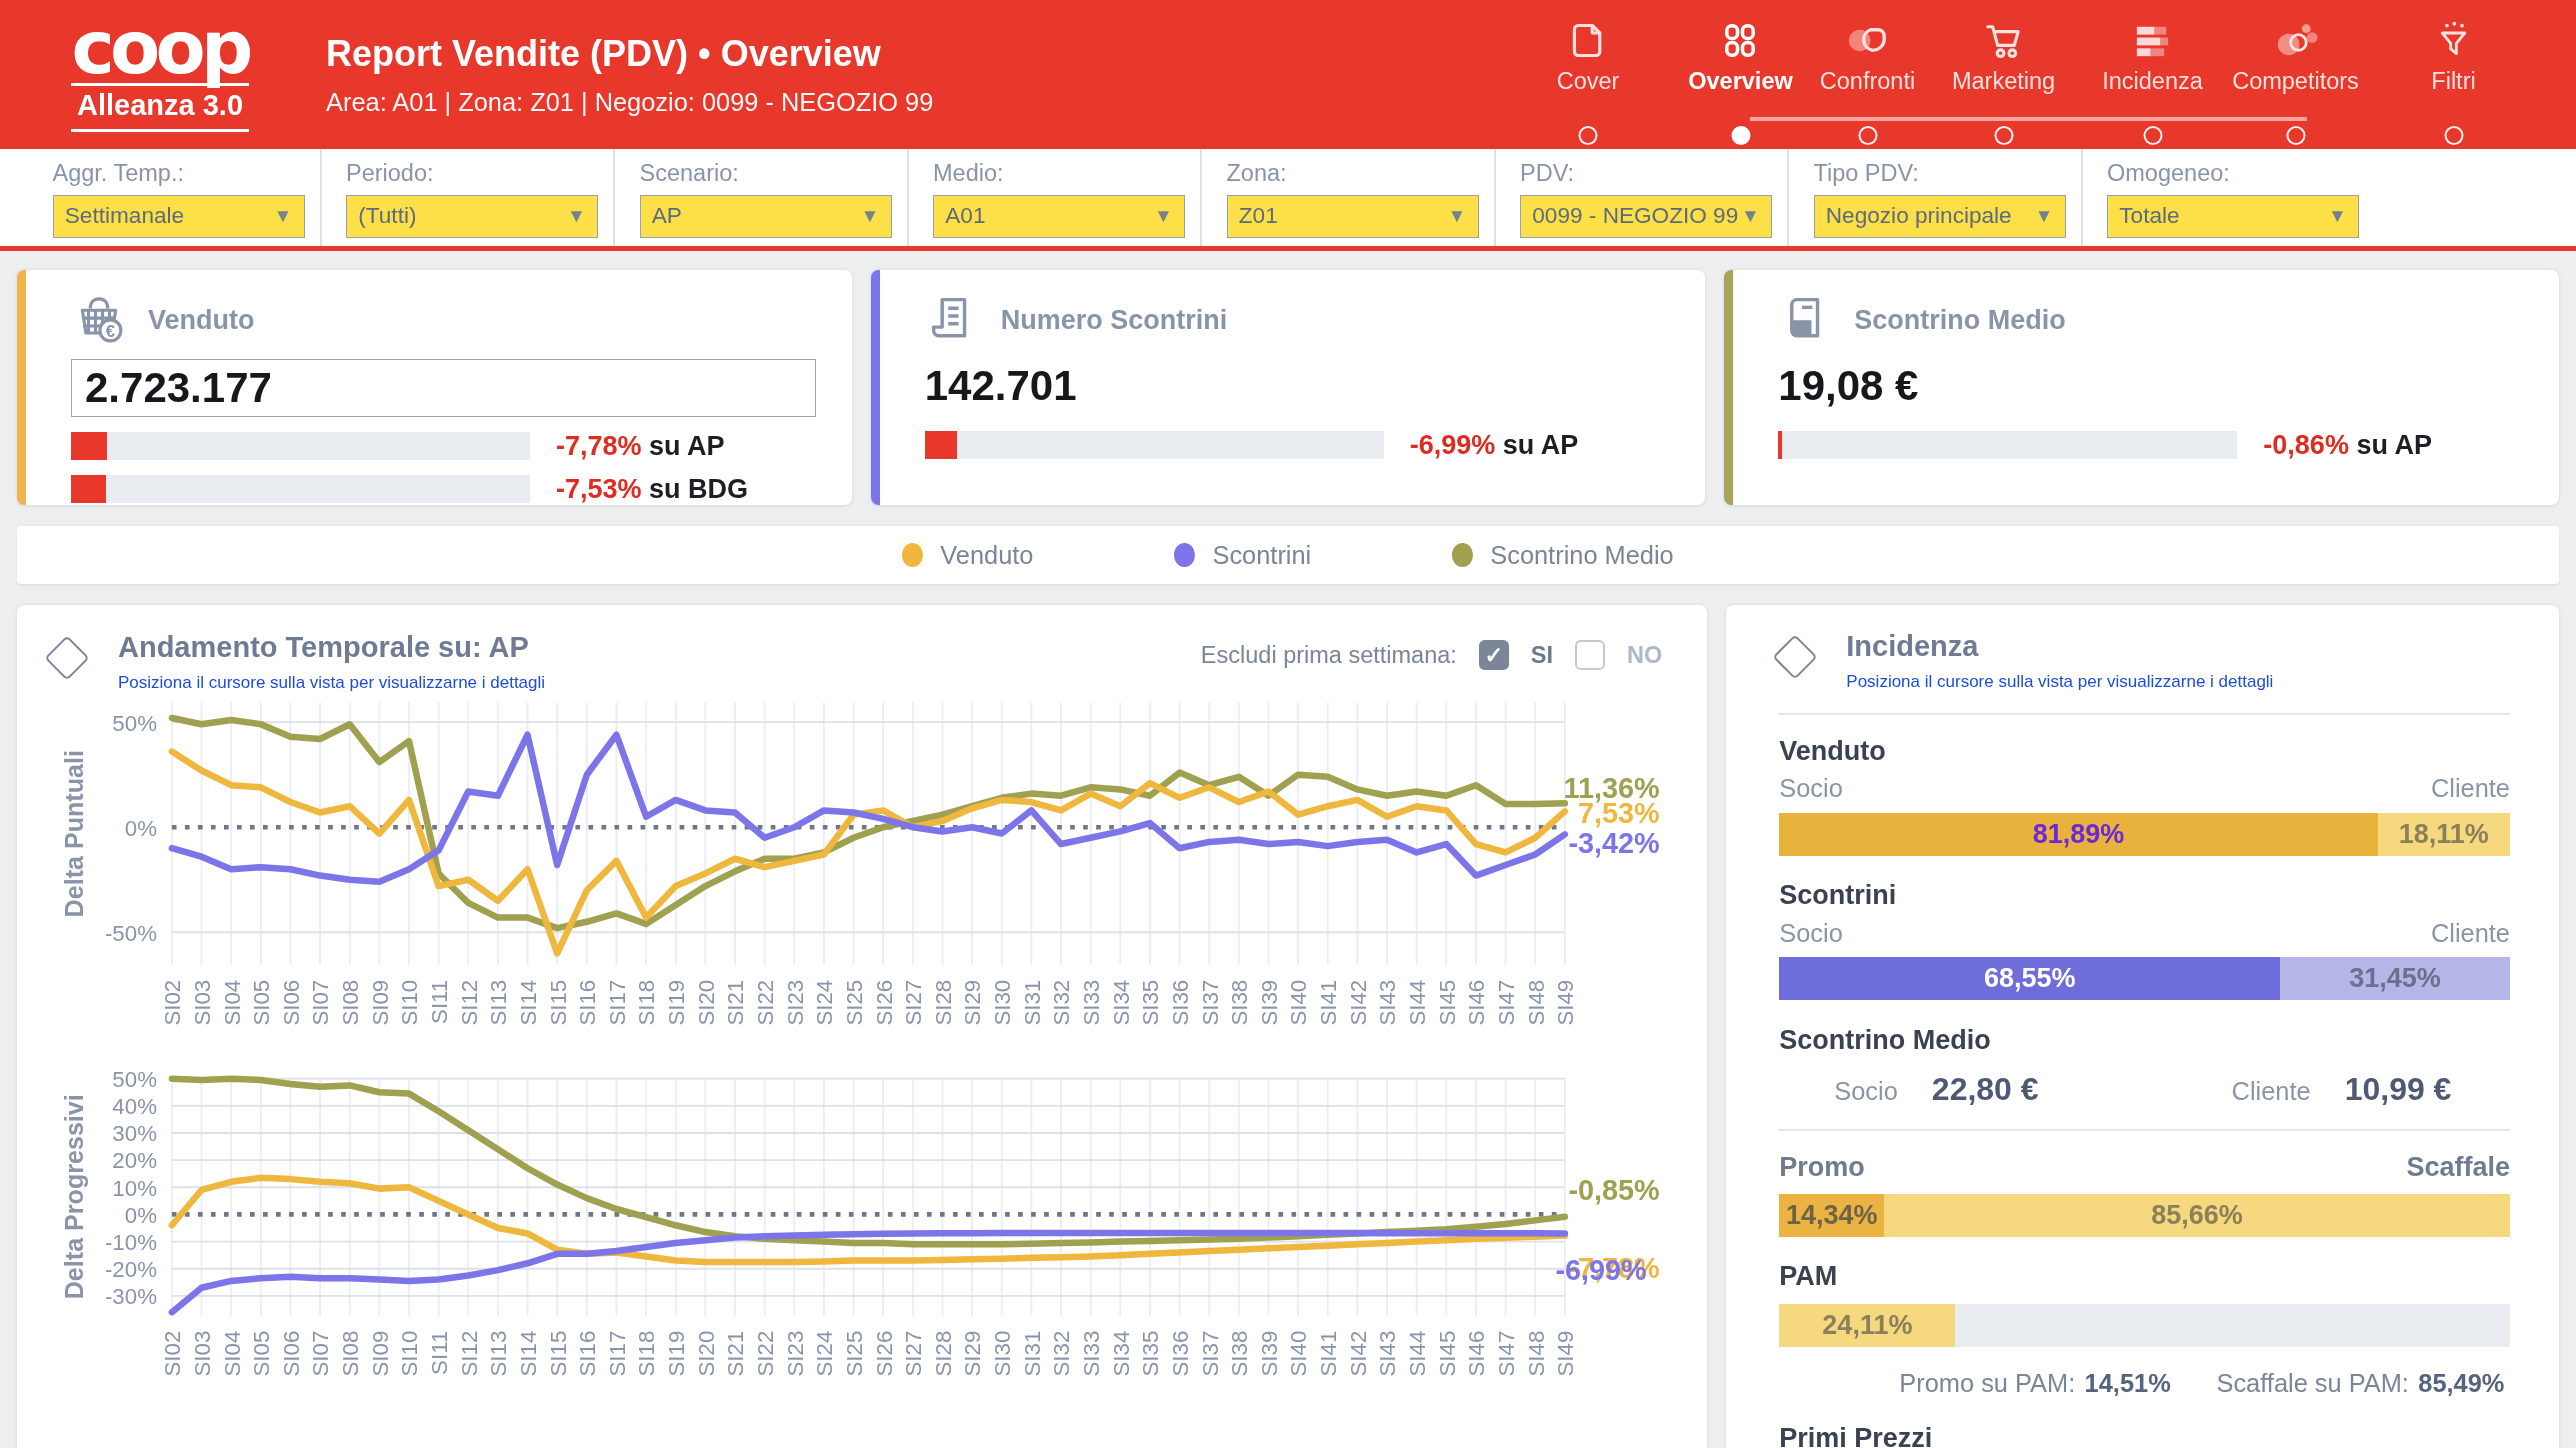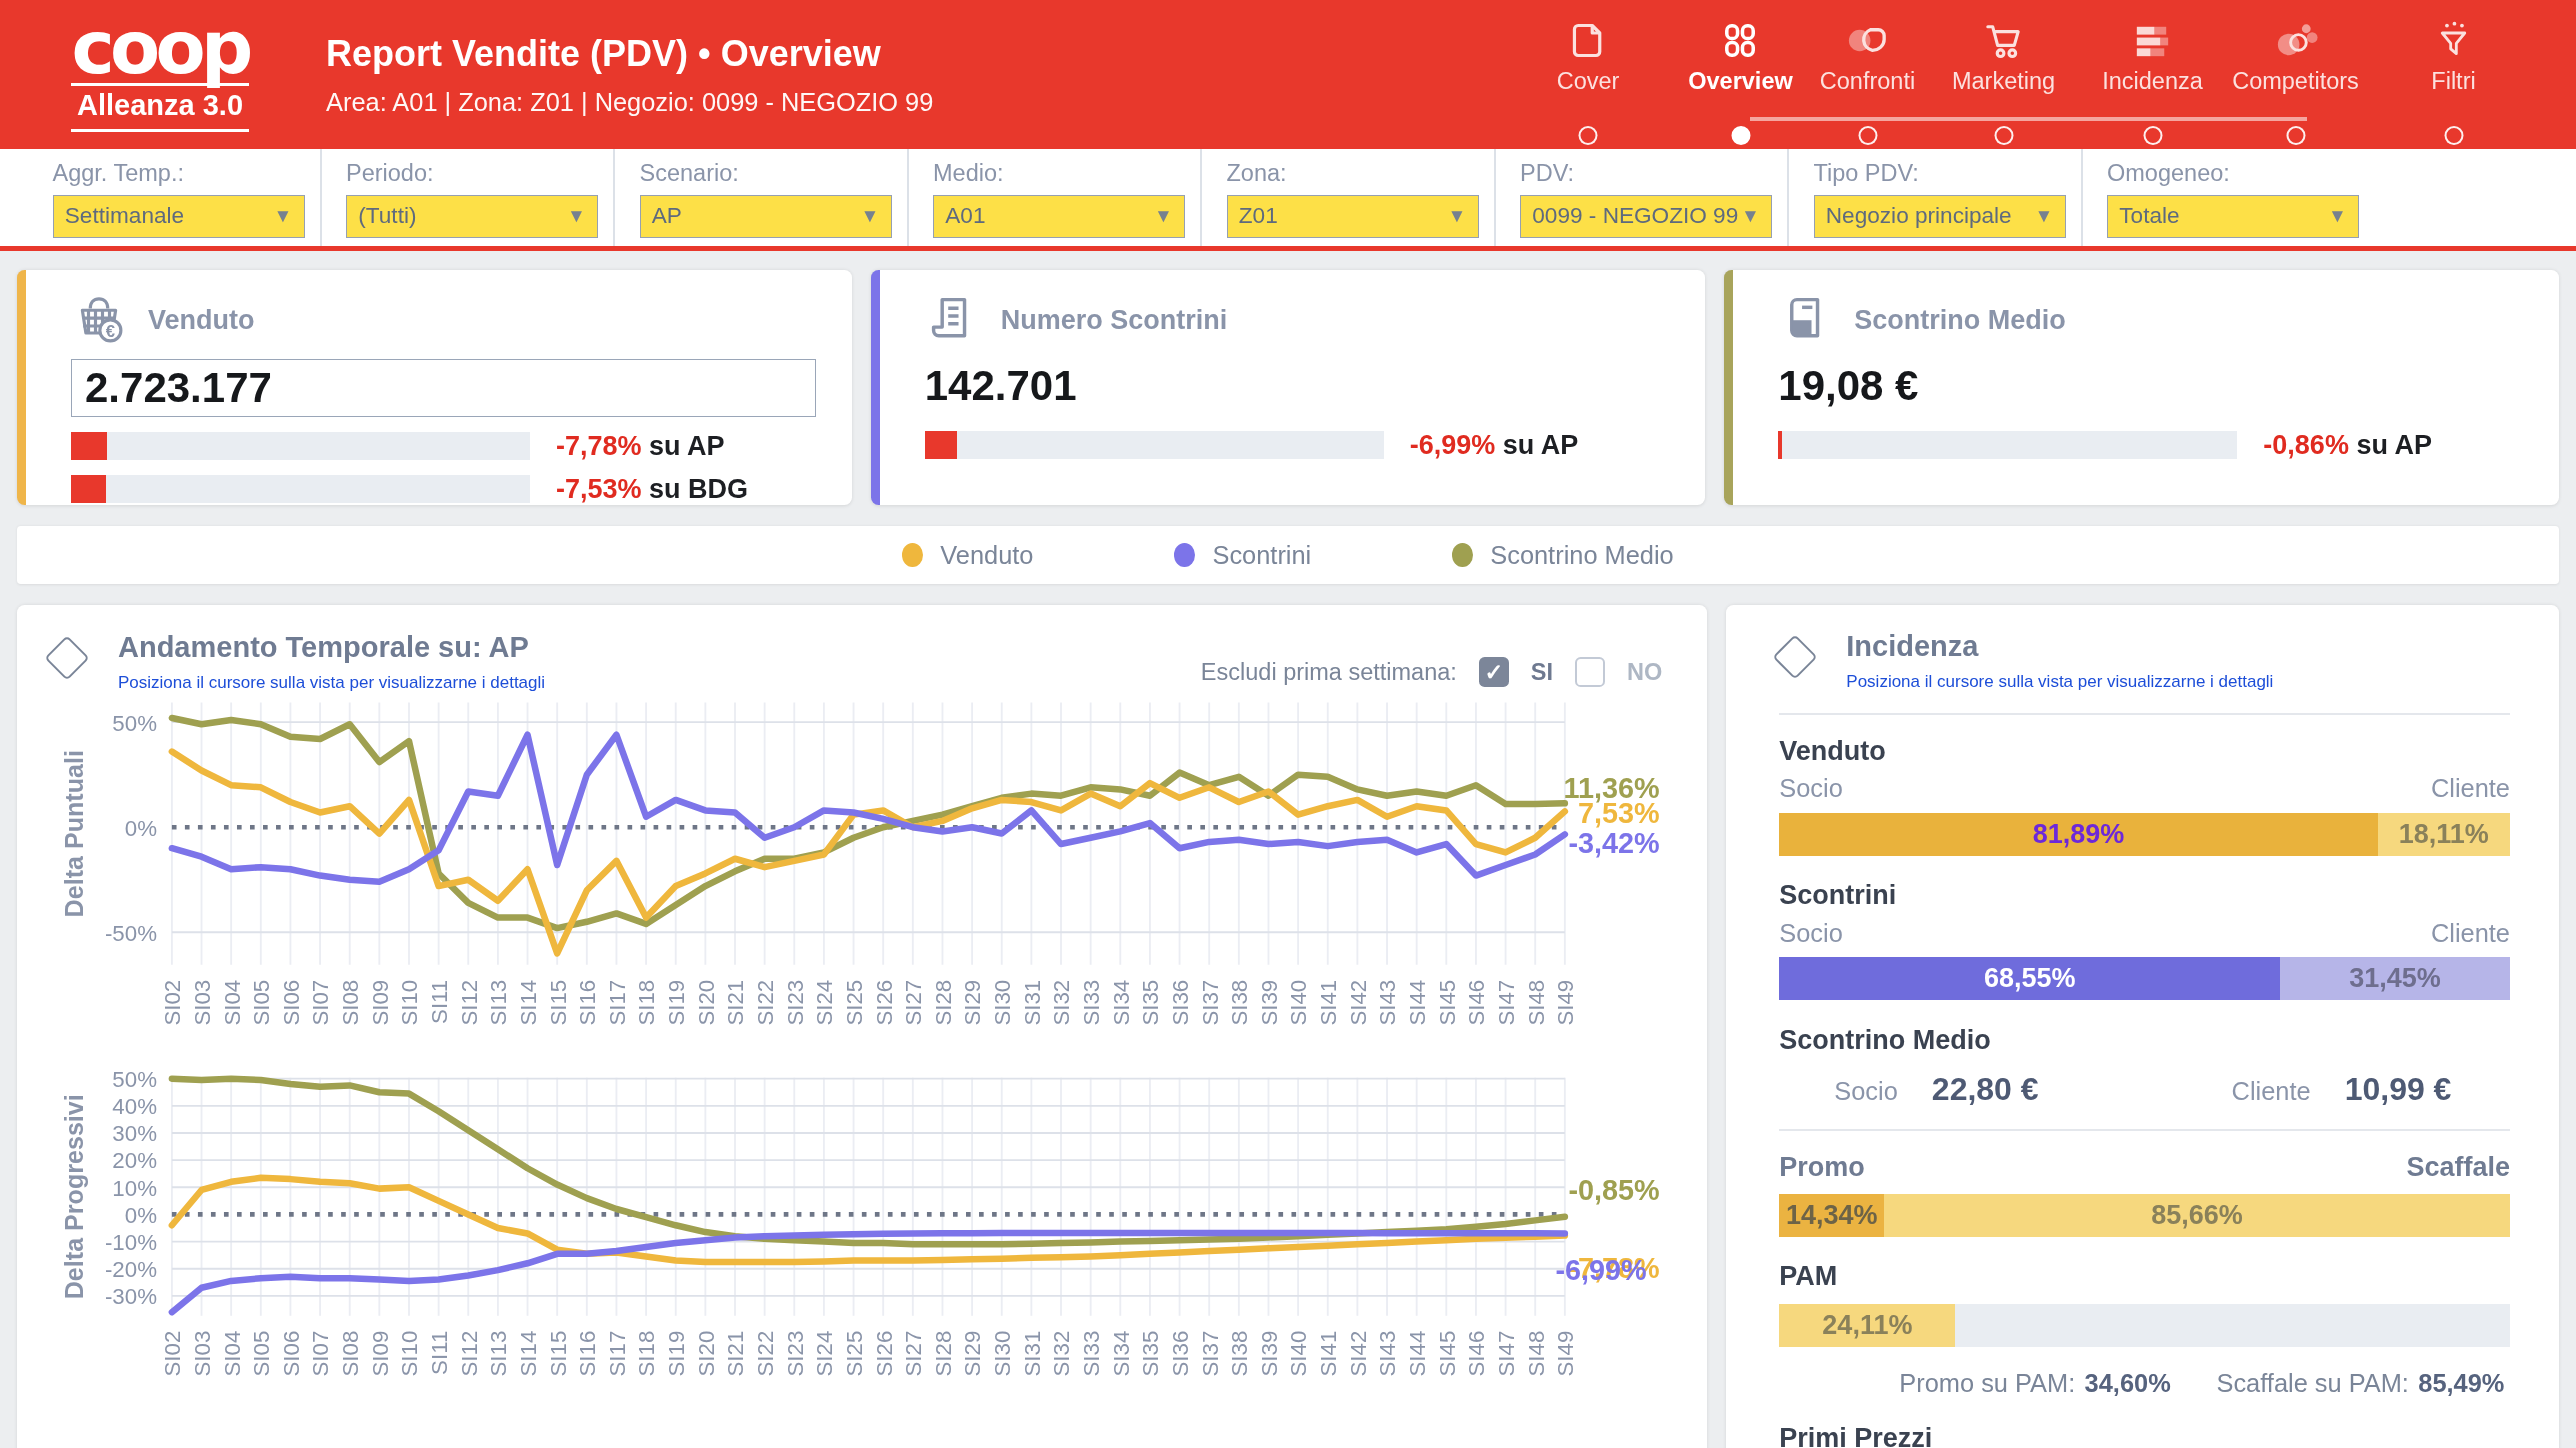--- a/index.html
+++ b/index.html
@@ -50,21 +50,21 @@
   
   .content{display:flex;gap:19px;margin-top:21px}
   .card{background:#fff;border-radius:7.5px;box-shadow:0 0.9px 3.8px rgba(0,0,0,.10);box-sizing:border-box}
   .trend-card{width:1691px;height:852px;padding:26px 19px 0 34px}
   .inc-card{width:833px;height:852px;padding:24.5px 49px 0 53px}
   .panel-head{display:flex;justify-content:space-between}
   .ph-left{display:flex;gap:35px}
   .diamond{width:28px;height:28px;border:2.8px solid #7A8598;transform:rotate(45deg);margin-top:11.3px;border-radius:4.7px;flex:none}
   .panel-title{font-size:29px;font-weight:700;color:#6F7B92}
   .panel-sub{font-size:17px;color:#1d4ed8;margin-top:9.4px}
-  .exclude{display:flex;align-items:center;gap:22px;color:#7A8598;font-size:23.5px;margin:22px 26px 0 0;height:38px}
+  .exclude{display:flex;align-items:center;gap:22px;color:#7A8598;font-size:23.5px;margin:5px 26px 0 0;height:38px}
   .chk{width:30px;height:30px;border-radius:5.6px;box-sizing:border-box;cursor:pointer;display:flex;align-items:center;justify-content:center}
   .chk.on{background:#7C8699;color:#fff;font-size:22.6px;font-weight:700}
   .chk.off{border:2.8px solid #C3CAD6;background:#fff;color:transparent}
   .chk-label{font-weight:700;color:#6E7990}
   .chk-label.muted{color:#AEB7C4}
   svg.chart{display:block}
   
   .inc-div{border-top:2.8px solid #E4E7EC;margin:21px 0}
   .inc-name{font-size:27px;font-weight:700;color:#3A4250;margin-top:1.9px}
   .inc-ends{display:flex;justify-content:space-between;color:#8A94A9;font-size:25.4px;margin:7.5px 0 9.4px}
@@ -636,21 +636,21 @@
         <div class="seg" style="width: 85.66%; background: rgb(246, 216, 126); color: rgb(138, 129, 90);">85,66%</div>
       </div>
 
       <div class="inc-name mt26">PAM</div>
       <div class="fill-bar">
         <div class="fb-fill" style="width: 24.11%; background: rgb(246, 216, 126);"></div>
         <div class="fb-text" style="color: rgb(138, 129, 90); left: 12.055%; transform: translateX(-50%);">24,11%</div>
       </div>
 
       <div class="note-row">
-        <span><span>Promo su PAM:</span><span class="note-val">34,60%</span></span>
+        <span><span>Promo su PAM:</span><span class="note-val">14,51%</span></span>
         <span><span>Scaffale su PAM:</span><span class="note-val">85,49%</span></span>
       </div>
 
       <div class="inc-name mt26">Primi Prezzi</div>
 
     </div>
   </div>
 </main>
 
 

